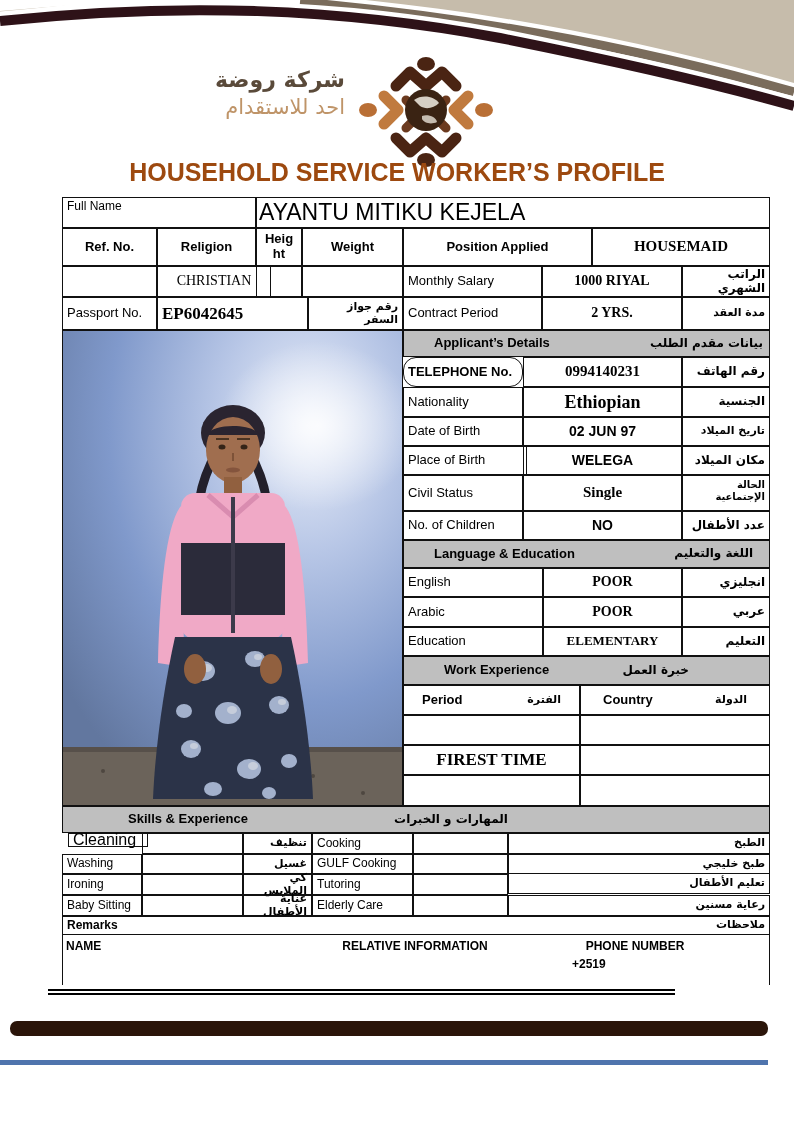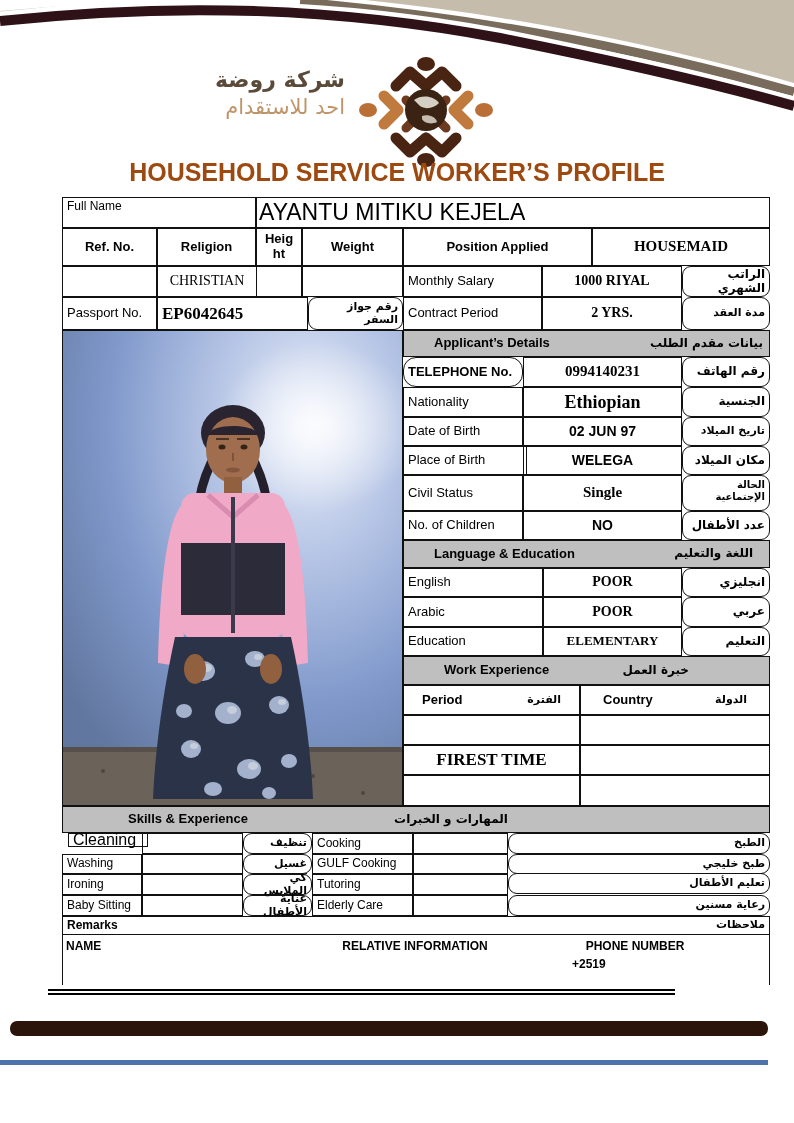--- a/index.html
+++ b/index.html
@@ -4,21 +4,21 @@
 <style>
   html,body{margin:0;padding:0;background:#fff;}
   .page{position:relative;width:794px;height:1123px;background:#fff;overflow:hidden;
         font-family:"Liberation Sans",sans-serif;color:#000;}
   .abs{position:absolute;}
   .c{position:absolute;box-sizing:border-box;border:1px solid #111;display:flex;
      align-items:center;font-size:13px;padding:0 4px;line-height:1.15;}
   .g{background:#BFBFBF;}
   .b{font-weight:bold;}
   .ctr{justify-content:center;text-align:center;}
-  .rt{justify-content:flex-end;text-align:right;border-radius:9px;}
+  .rt{justify-content:flex-end;text-align:right;}
   .sf{font-family:"Liberation Serif","DejaVu Serif",serif;}
   .arb{font-family:"DejaVu Sans",sans-serif;font-weight:bold;}
   .sb{justify-content:space-between;}
   .title{position:absolute;left:0;top:158px;width:794px;text-align:center;
          font-size:25px;font-weight:bold;color:#9D490F;letter-spacing:0px;}
   .logotxt{position:absolute;left:140px;top:66px;width:205px;text-align:right;
            direction:rtl;font-family:"DejaVu Sans",sans-serif;line-height:1.25;}
   .logotxt .l1{font-size:22px;font-weight:bold;color:#5A4A3A;}
   .logotxt .l2{font-size:21px;color:#BF9468;}
   .footline{position:absolute;background:#000;height:2px;}
@@ -67,21 +67,21 @@
   <div class="c" style="left:256px;top:197px;width:514px;height:31px;font-size:23px;padding:0 2px;">AYANTU MITIKU KEJELA</div>
 
   <div class="c b ctr" style="left:62px;top:228px;width:95px;height:38px;">Ref. No.</div>
   <div class="c b ctr" style="left:157px;top:228px;width:99px;height:38px;">Religion</div>
   <div class="c b ctr" style="left:256px;top:228px;width:46px;height:38px;word-break:break-all;padding:0 7px;">Height</div>
   <div class="c b ctr" style="left:302px;top:228px;width:101px;height:38px;">Weight</div>
   <div class="c b ctr" style="left:403px;top:228px;width:189px;height:38px;">Position Applied</div>
   <div class="c b ctr sf" style="left:592px;top:228px;width:178px;height:38px;font-size:15px;">HOUSEMAID</div>
 
   <div class="c" style="left:62px;top:266px;width:95px;height:31px;"></div>
-  <div class="c ctr sf" style="left:157px;top:266px;width:100px;height:31px;font-size:14px;">CHRISTIAN</div>
+  <div class="c ctr sf" style="left:157px;top:266px;width:114px;height:31px;font-size:14px;">CHRISTIAN</div>
   <div class="c" style="left:256px;top:266px;width:46px;height:31px;"></div>
   <div class="c" style="left:302px;top:266px;width:101px;height:31px;"></div>
   <div class="c" style="left:403px;top:266px;width:139px;height:31px;">Monthly Salary</div>
   <div class="c b ctr sf" style="left:542px;top:266px;width:140px;height:31px;font-size:14px;">1000 RIYAL</div>
   <div class="c rt arb" style="left:682px;top:266px;width:88px;height:31px;font-size:12px;">الراتب الشهري</div>
 
   <div class="c" style="left:62px;top:297px;width:95px;height:33px;white-space:nowrap;overflow:visible;">Passport No.</div>
   <div class="c b sf" style="left:157px;top:297px;width:151px;height:33px;font-size:17px;">EP6042645</div>
   <div class="c rt arb" style="left:308px;top:297px;width:95px;height:33px;font-size:11px;">رقم جواز السفر</div>
   <div class="c" style="left:403px;top:297px;width:139px;height:33px;">Contract Period</div>

